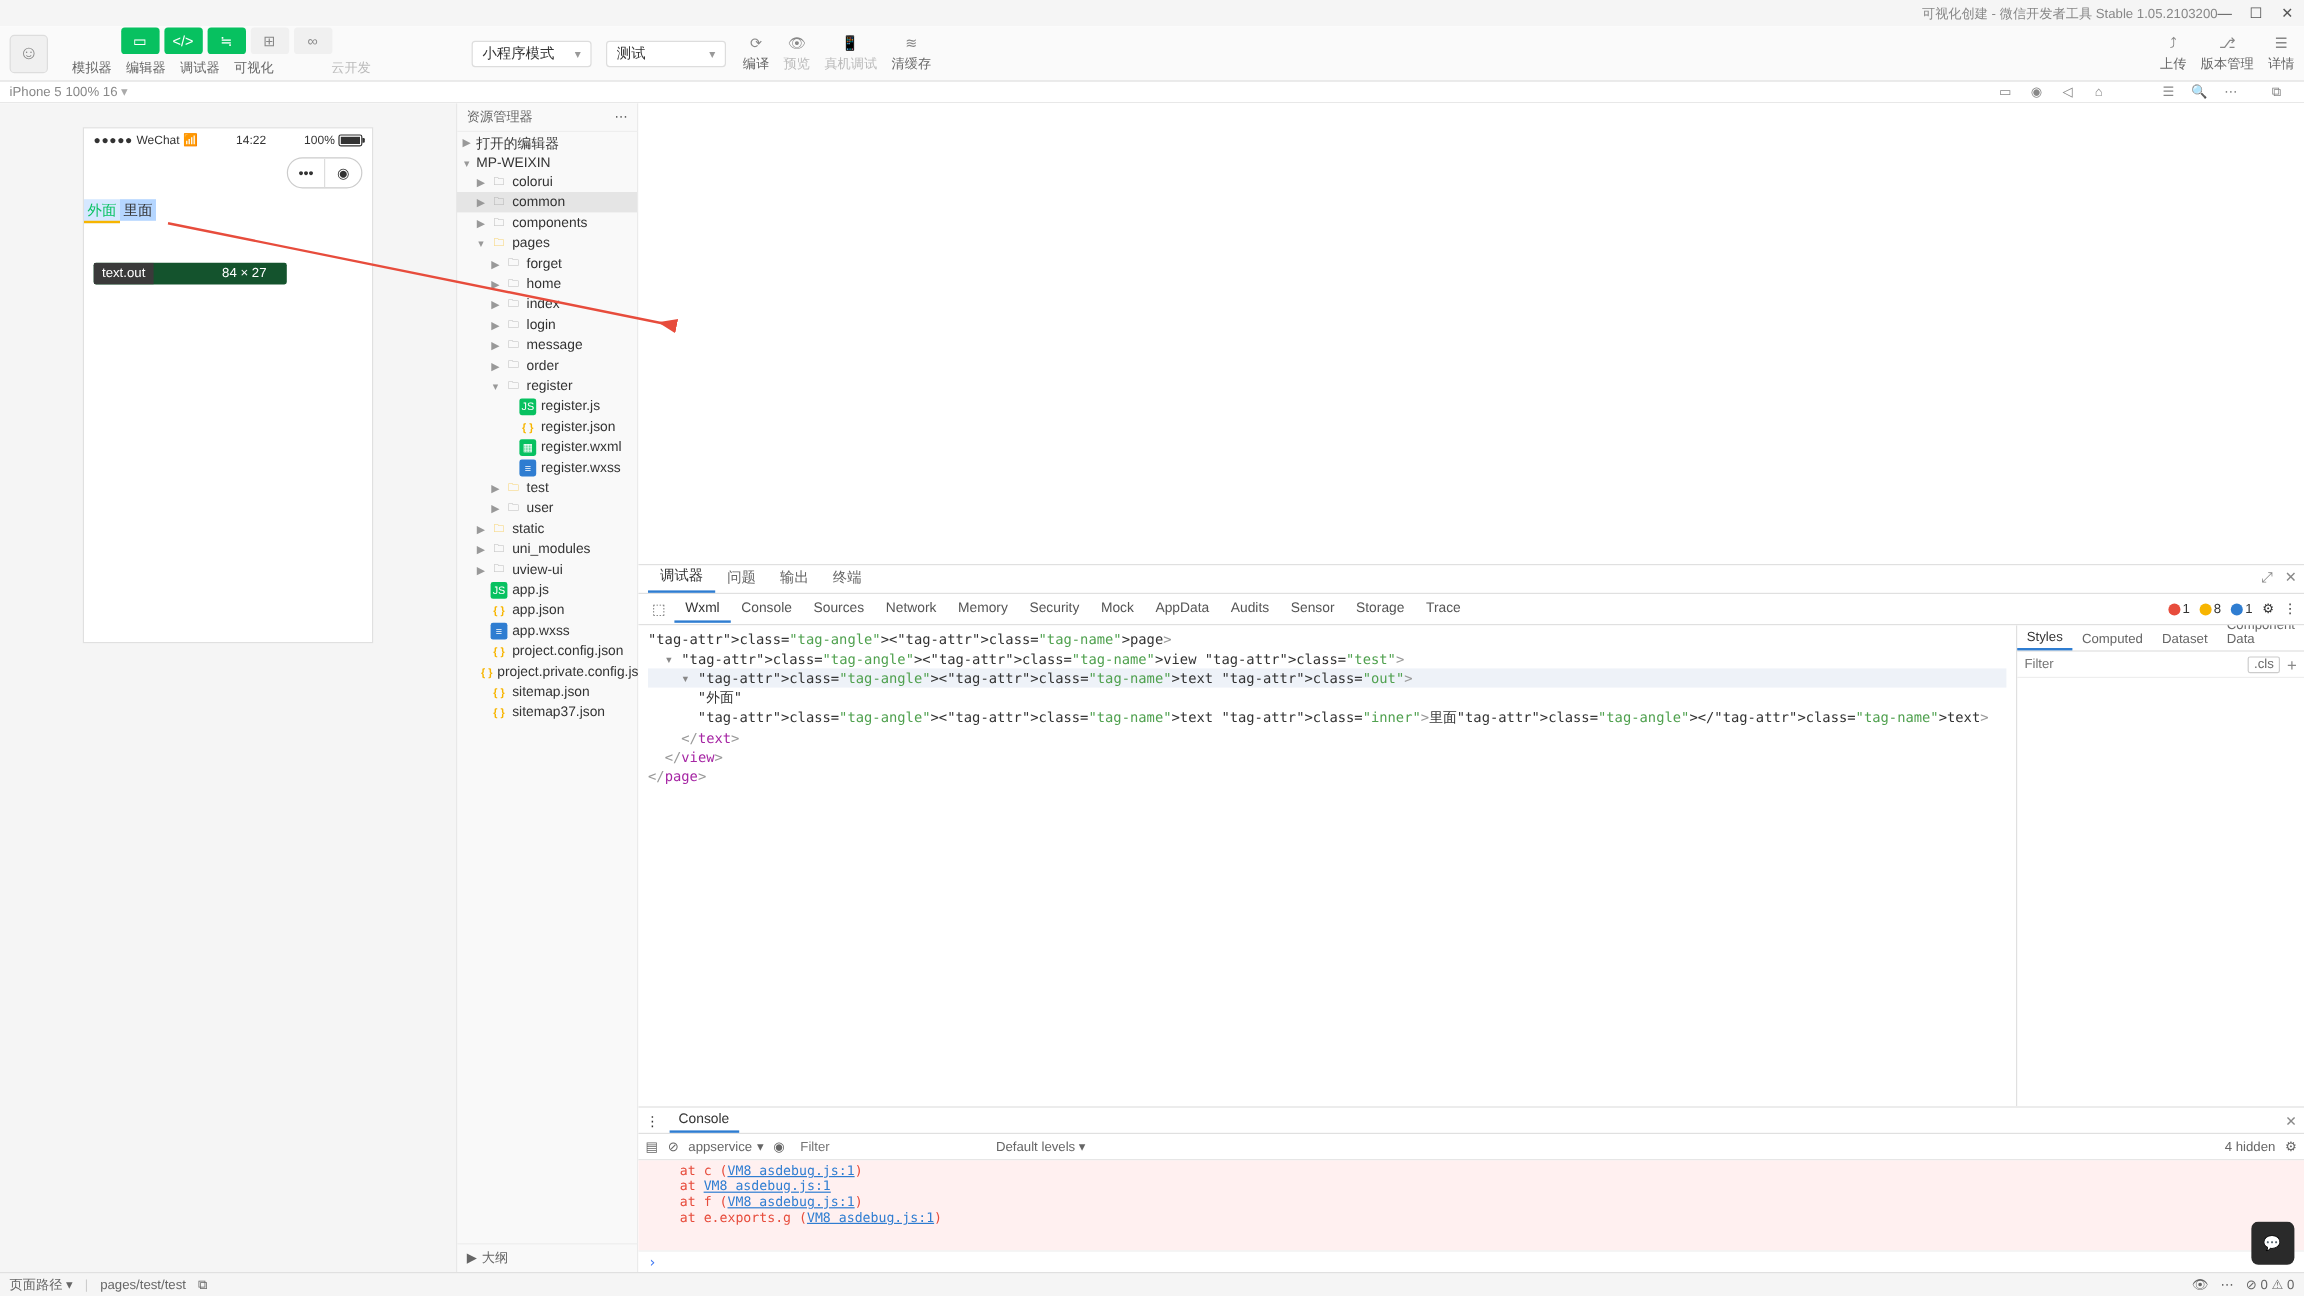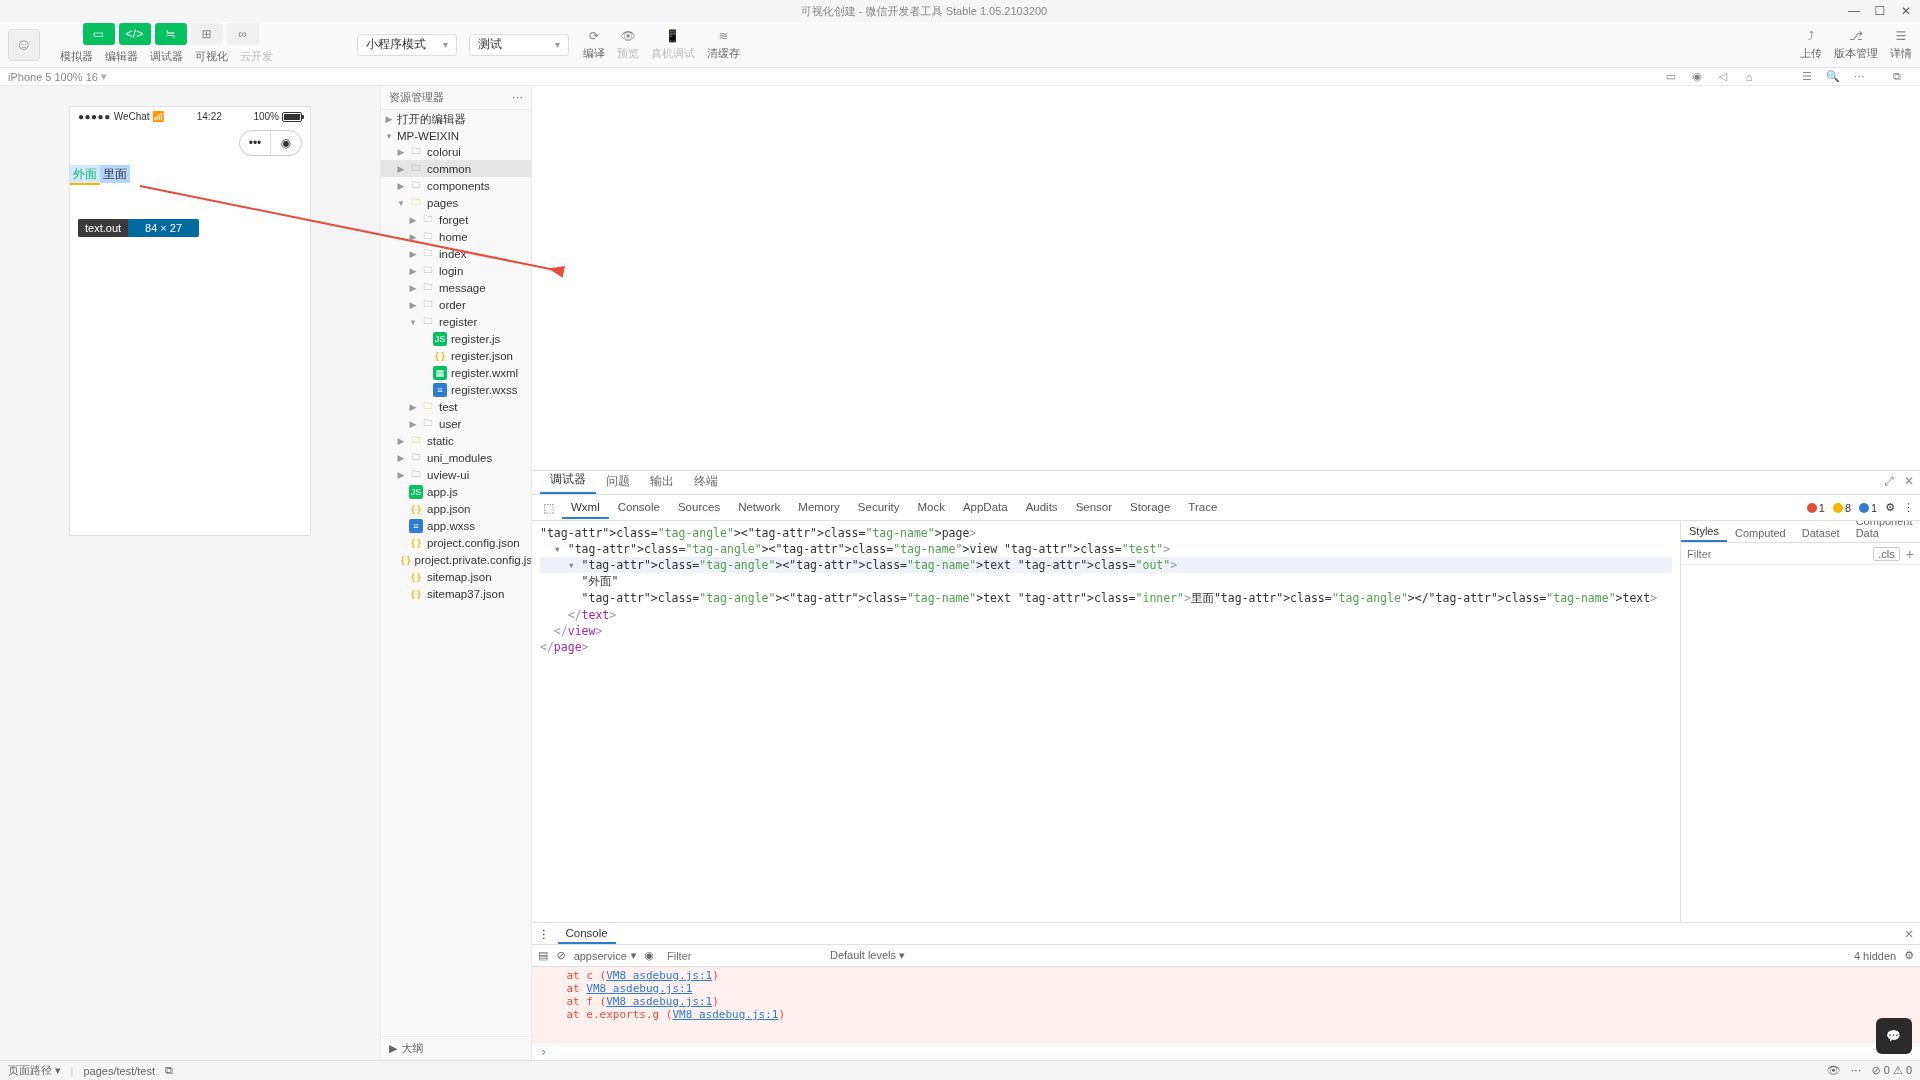--- a/index.html
+++ b/index.html
@@ -1,35 +1,35 @@
 <!DOCTYPE html>
 <html><head>
 <meta charset="utf-8">
 <style>
 * { margin: 0; padding: 0; box-sizing: border-box; }
 body { font-family: "Microsoft YaHei", Arial, sans-serif; font-size: 12px; color: #333; background: #fff; overflow: hidden; height: 100vh; }
 .window { display: flex; flex-direction: column; height: 100vh; }
-.titlebar-title { flex: 1; text-align: center; color: #888; font-size: 11px; }
+.titlebar-title { flex: 1; text-align: right; color: #888; font-size: 11px; }
 .win-controls { display: flex; gap: 14px; padding-right: 8px; }
 .win-btn { width: 12px; height: 12px; cursor: pointer; display: flex; align-items: center; justify-content: center; color: #555; }
 
 
 .menubar { display: flex; align-items: center; height: 22px; background: #f5f5f5; }
 .menu-item { padding: 0 8px; cursor: pointer; color: #444; }
 
 
 .toolbar { display: flex; align-items: center; height: 46px; background: #fafafa; border-bottom: 1px solid #e0e0e0; padding: 0 8px; }
 .avatar { width: 32px; height: 32px; background: #f0f0f0; border: 1px solid #ddd; border-radius: 4px; margin-right: 16px; display: flex; align-items: center; justify-content: center; font-size: 16px; color: #888; }
 .mode-btns { display: flex; gap: 4px; margin-right: 12px; }
 .mode-btn { width: 32px; height: 22px; display: flex; align-items: center; justify-content: center; border-radius: 3px; cursor: pointer; }
 .mode-btn.green { background: #07c160; color: #fff; }
 .mode-btn.gray { background: #f0f0f0; color: #888; }
 .mode-labels { display: flex; gap: 4px; margin-right: 20px; }
 .mode-label { font-size: 11px; color: #666; padding: 2px 4px; display: flex; flex-direction: column; align-items: center; }
-.mode-label.dim { color: #bbb; }
+.mode-label.dim { color: #bbb; margin-left: 36px; }
 .toolbar-selects { display: flex; gap: 12px; margin-left: 60px; }
 .select-box { display: flex; align-items: center; border: 1px solid #ddd; border-radius: 3px; padding: 2px 8px; height: 22px; min-width: 100px; justify-content: space-between; cursor: pointer; background: #fff; }
 .select-box span.caret { color: #999; font-size: 10px; }
 .toolbar-actions { display: flex; gap: 12px; margin-left: 14px; }
 .tool-action { display: flex; flex-direction: column; align-items: center; gap: 2px; cursor: pointer; color: #666; }
 .tool-action .ico { width: 16px; height: 16px; display: flex; align-items: center; justify-content: center; color: #888; }
 .tool-action .lbl { font-size: 11px; }
 .tool-action.dim { color: #bbb; }
 .toolbar-right { margin-left: auto; display: flex; gap: 12px; align-items: center; }
 
@@ -53,21 +53,21 @@
 .battery::after { content: ''; position: absolute; right: -3px; top: 2px; width: 2px; height: 4px; background: #333; border-radius: 0 1px 1px 0; }
 .battery-fill { position: absolute; left: 1px; top: 1px; bottom: 1px; right: 1px; background: #333; }
 .phone-nav { display: flex; justify-content: flex-end; padding: 4px 8px; }
 .capsule { display: flex; border: 1px solid #ccc; border-radius: 14px; overflow: hidden; }
 .capsule-btn { width: 30px; height: 24px; display: flex; align-items: center; justify-content: center; cursor: pointer; }
 .capsule-sep { width: 1px; background: #ddd; }
 .phone-content { padding: 6px 0; }
 .sel-text { display: inline; padding: 2px 3px; }
 .sel-outer { background: rgba(120, 180, 255, 0.3); color: #07c160; border-bottom: 2px solid #f7b500; }
 .sel-inner { background: rgba(120, 180, 255, 0.55); color: #333; }
-.sel-tooltip { position: absolute; top: 112px; left: 8px; background: #0369a1; color: #fff; font-size: 11px; display: flex; border-radius: 2px; overflow: hidden; }
+.sel-tooltip { position: absolute; top: 112px; left: 8px; background: #14532d; color: #fff; font-size: 11px; display: flex; border-radius: 2px; overflow: hidden; gap: 40px; }
 .sel-tooltip .a { padding: 3px 7px; background: #3a3a3a; }
 .sel-tooltip .b { padding: 3px 17px; }
 
 
 .arrow-svg { position: absolute; left: 0; top: 0; pointer-events: none; z-index: 50; }
 
 
 .filetree { width: 152px; background: #f9f9f9; border-left: 1px solid #e8e8e8; border-right: 1px solid #e8e8e8; display: flex; flex-direction: column; }
 .filetree-head { display: flex; align-items: center; justify-content: space-between; padding: 4px 8px; font-size: 11px; color: #666; border-bottom: 1px solid #eee; }
 .tree { flex: 1; overflow: auto; font-size: 11.5px; }

